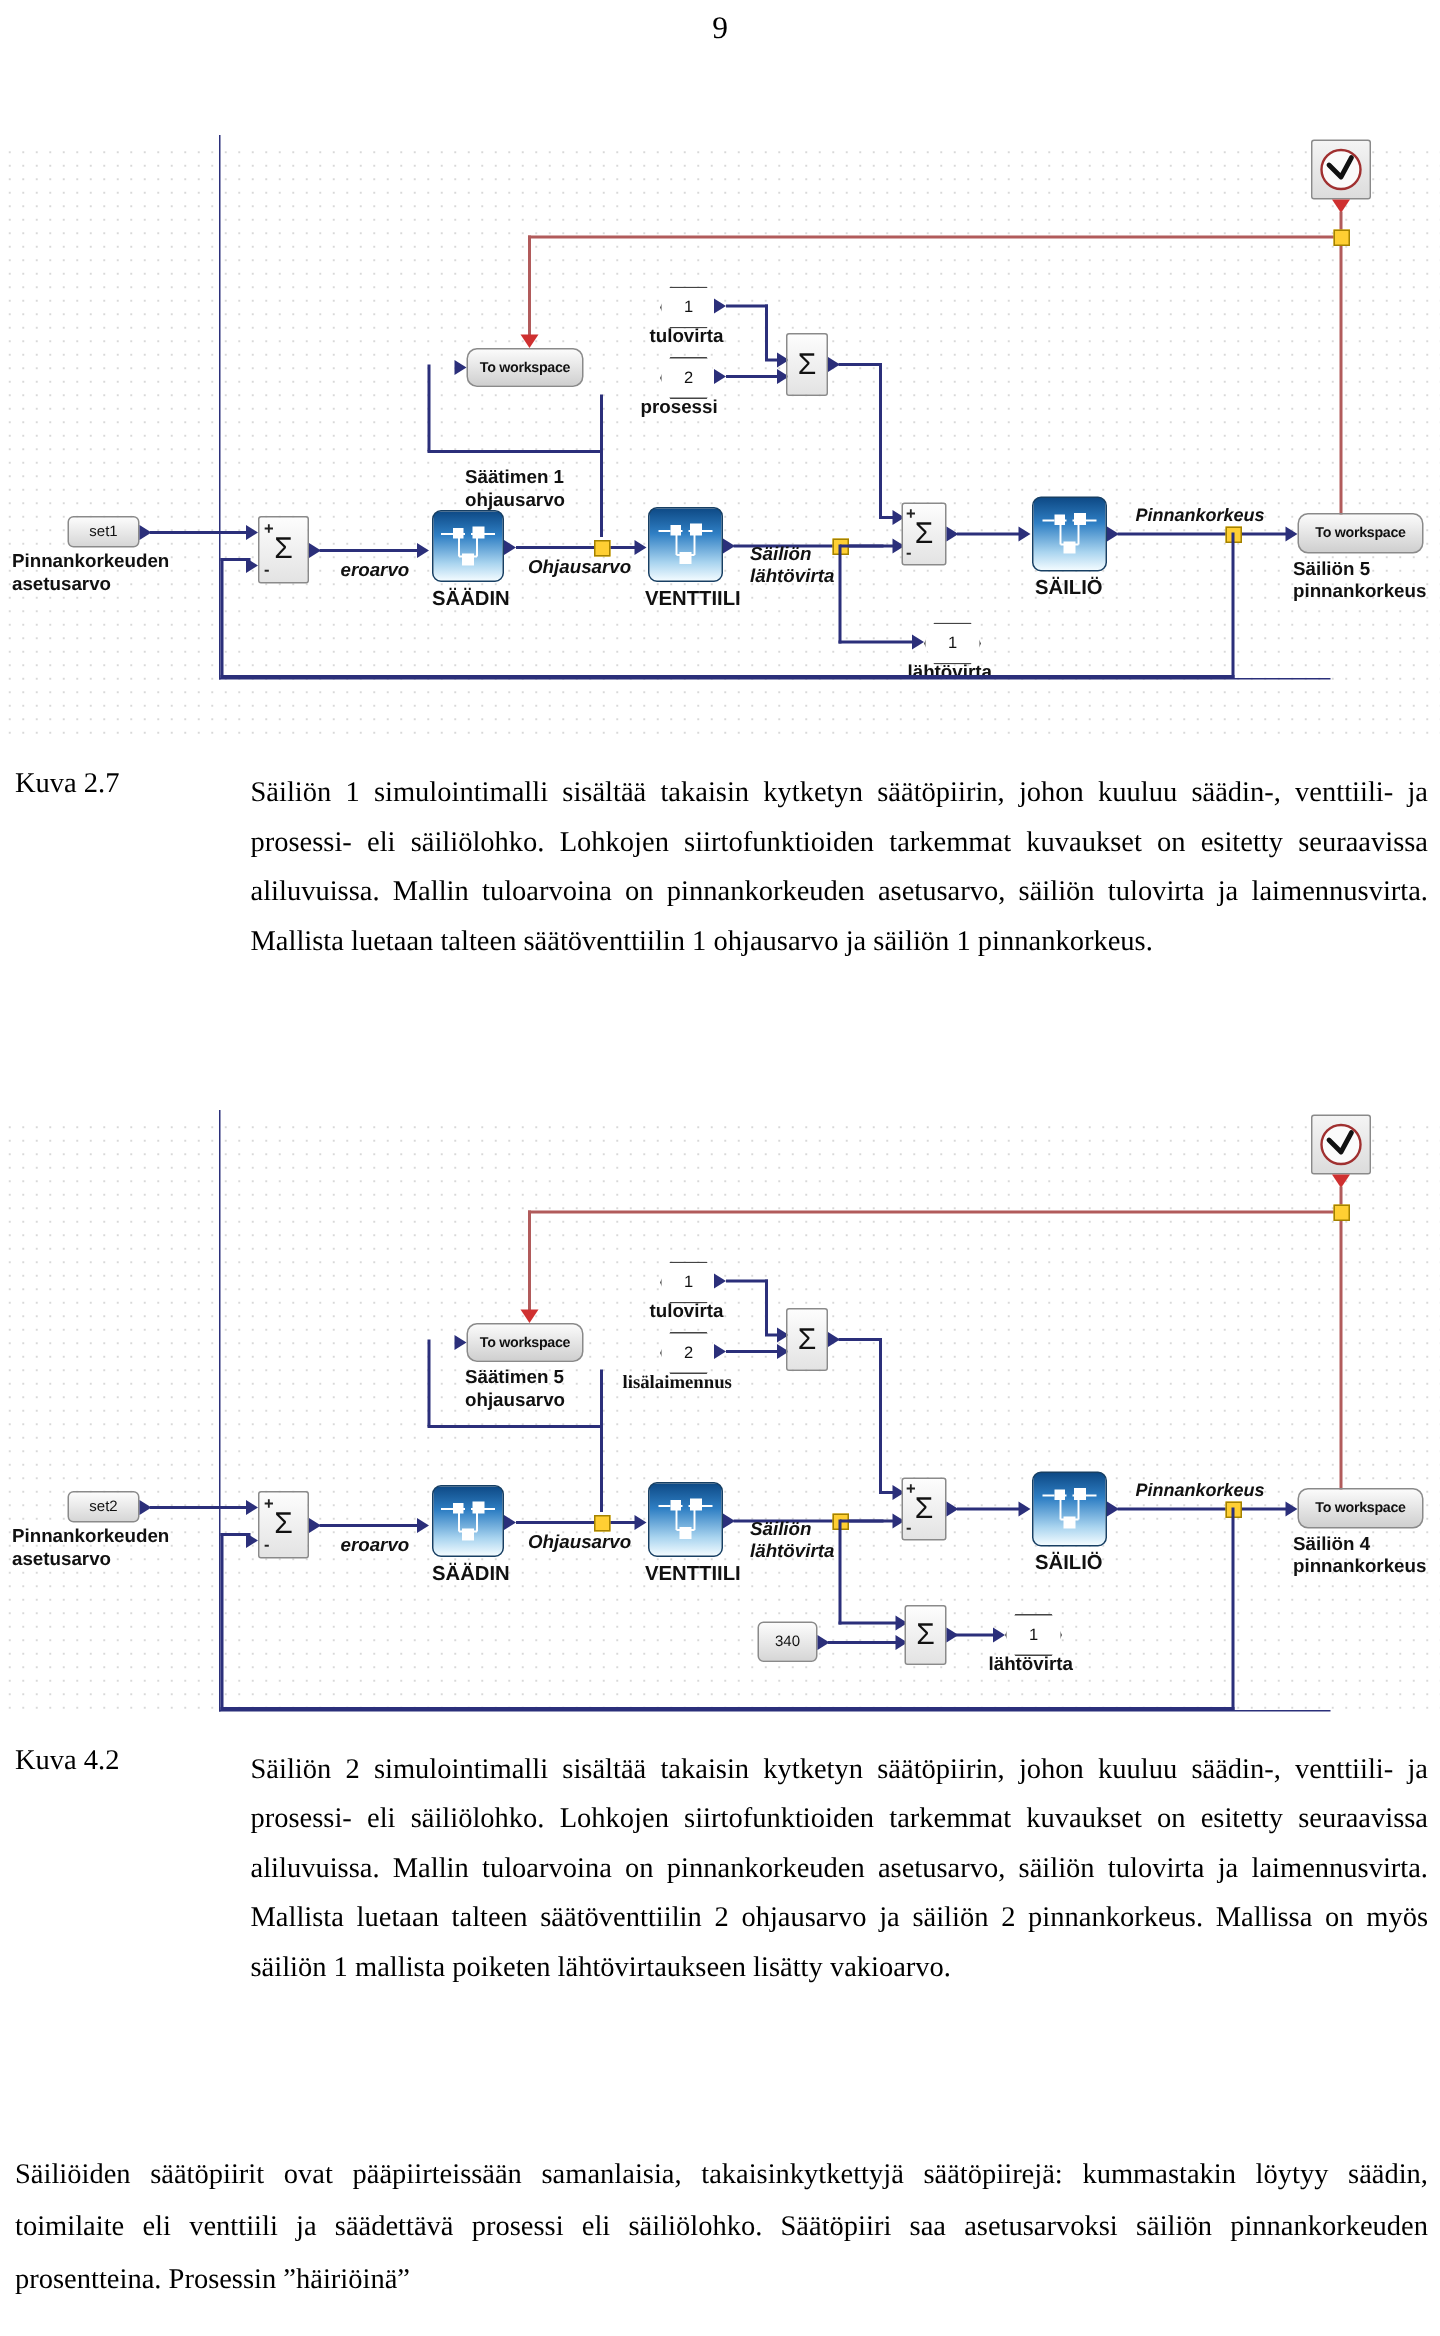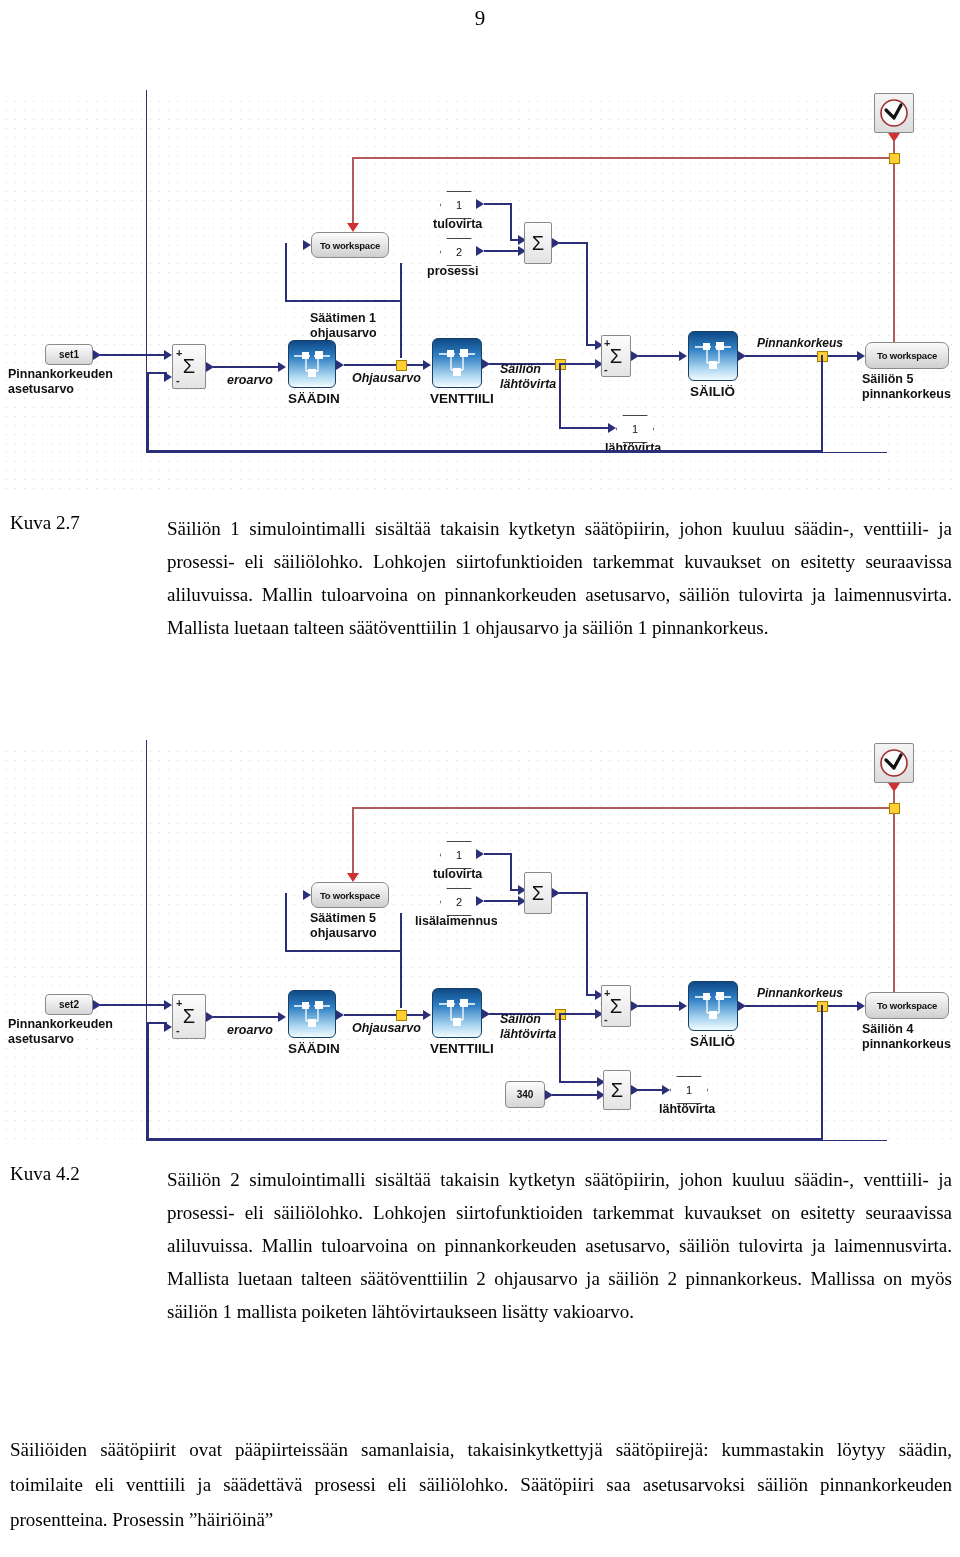--- a/index.html
+++ b/index.html
@@ -67,21 +67,21 @@
     background:linear-gradient(180deg,#fbfbfb,#cfcfcf);
     border:1px solid #8a8a8a;
     border-radius:7px;
     font-size:9.5px; font-weight:bold;
     letter-spacing:-0.2px;
   }
   .blk-const{
     background:linear-gradient(180deg,#fcfcfc,#d6d6d6);
     border:1px solid #8a8a8a;
     border-radius:4px;
-    font-size:10px; font-weight:bold;
+    font-size:10px; font-weight:normal;
   }
   .blk-clock{
     background:linear-gradient(180deg,#f4f4f4,#dcdcdc);
     border:1px solid #8a8a8a;
     border-radius:2px;
   }
   .blk-sub{
     background:linear-gradient(180deg,#0e4a86 0%, #2f7fc4 35%, #a9d4ef 75%, #f2fbff 100%);
     border:1px solid #173f63;
     border-radius:6px;
@@ -329,21 +329,21 @@
   <div class="hexport" style="left:440px;top:96px;">
     <span>1</span>
   </div>
   <div class="arrow r" style="left:476px;top:104px;"></div>
   <div class="lbl" style="left:433px;top:122px;">tulovirta</div>
 
   <div class="hexport" style="left:440px;top:143px;">
     <span>2</span>
   </div>
   <div class="arrow r" style="left:476px;top:151px;"></div>
-  <div class="lbl" style="left:415px;top:169px;">lisälaimennus</div>
+  <div class="lbl" style="left:415px;top:169px;font-family:Liberation Serif, serif;">lisälaimennus</div>
 
   <div class="line h" style="left:484px;top:108px;width:28px;"></div>
   <div class="line v" style="left:510px;top:108px;height:37px;"></div>
   <div class="line h" style="left:510px;top:144px;width:13px;"></div>
   <div class="arrow r" style="left:518px;top:140px;"></div>
   <div class="line h" style="left:484px;top:155px;width:38px;"></div>
   <div class="arrow r" style="left:518px;top:151px;"></div>
 
   <div class="blk blk-sum" style="left:524px;top:127px;width:28px;height:42px;">
     <span>Σ</span>

